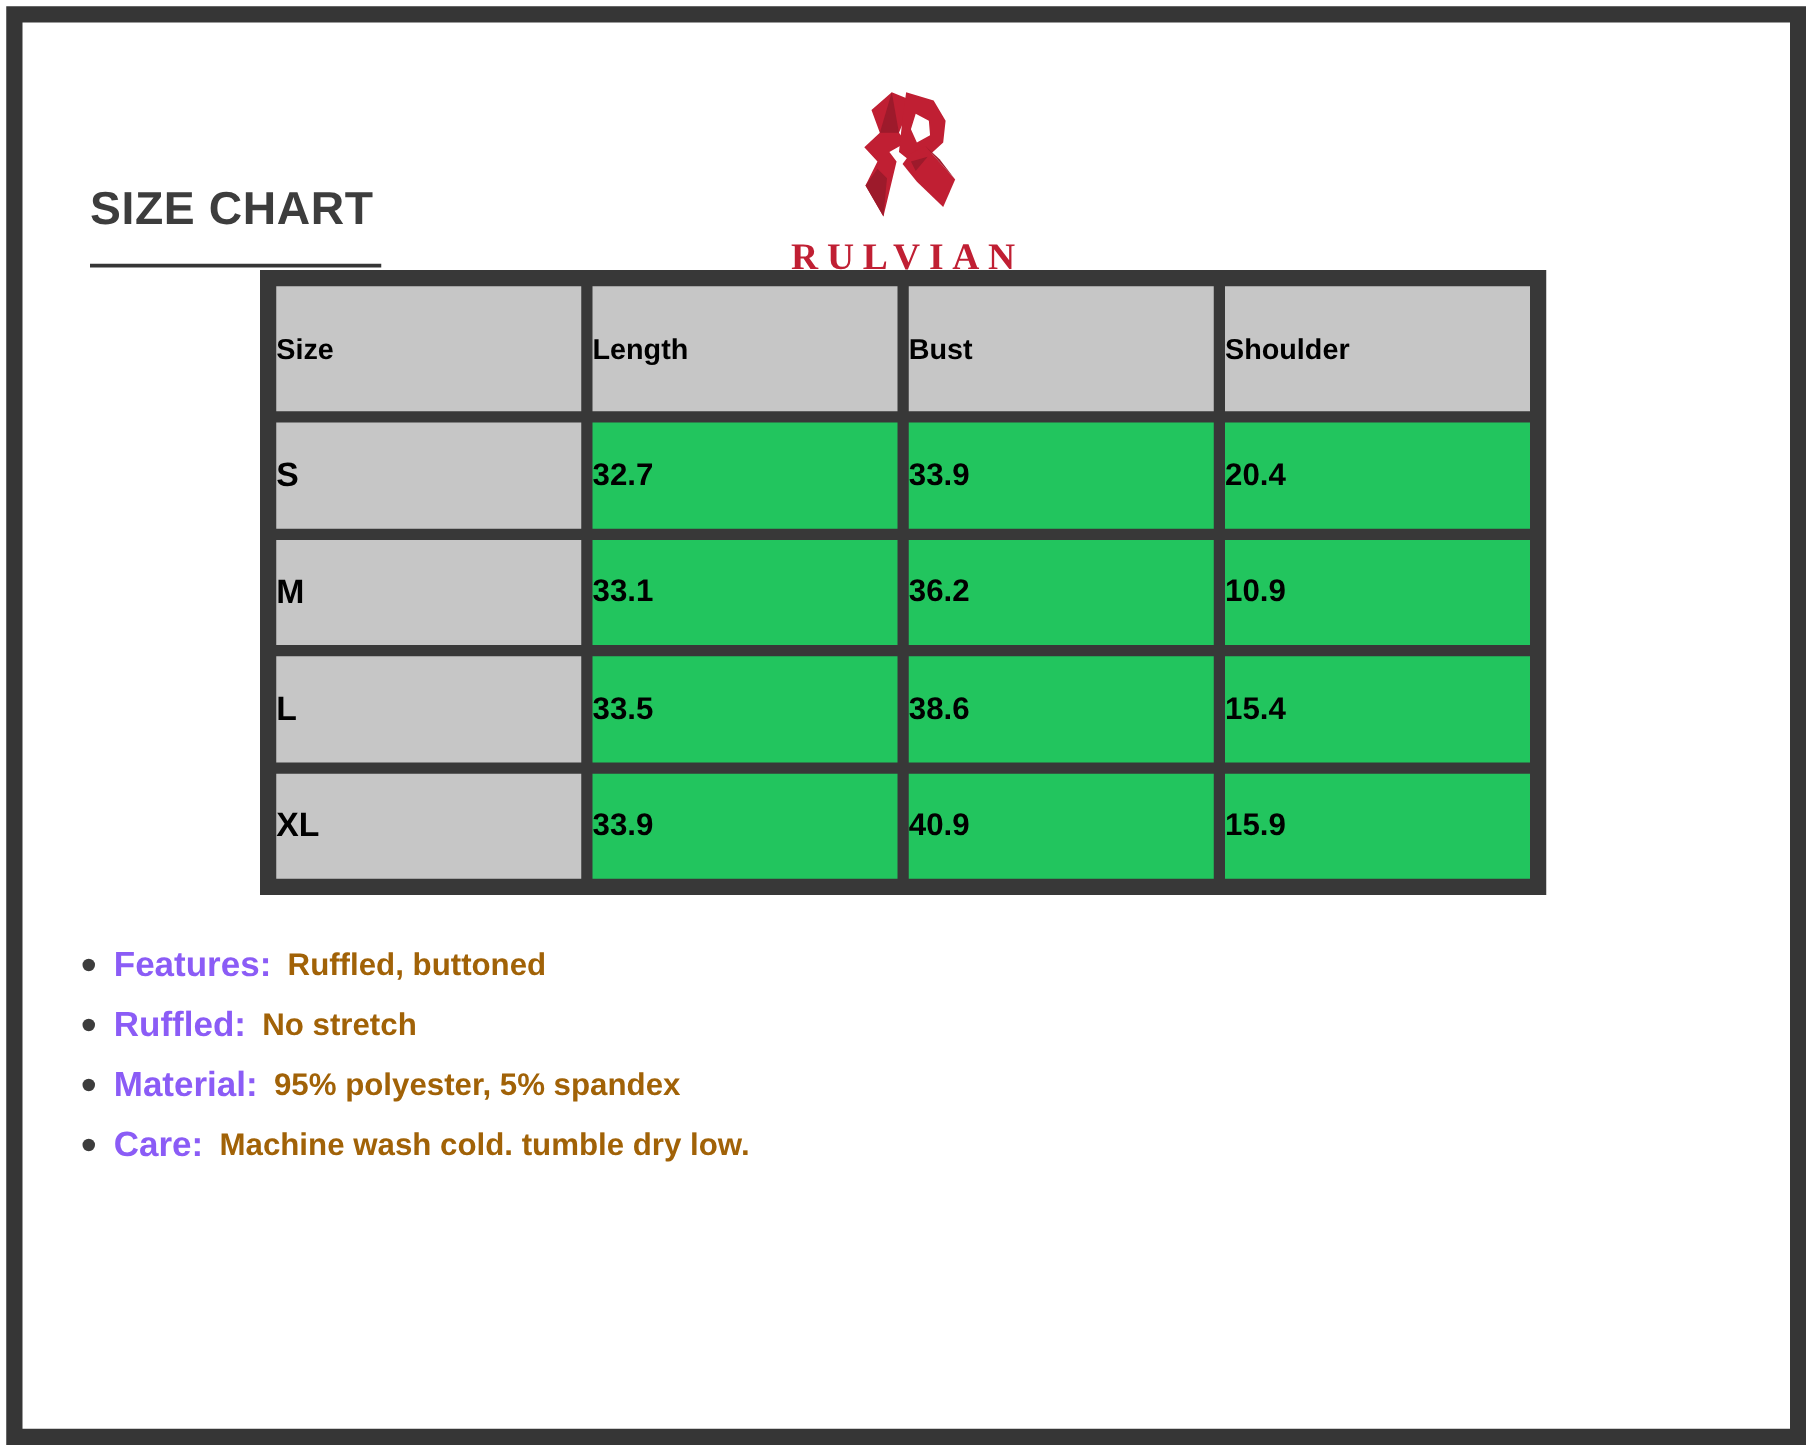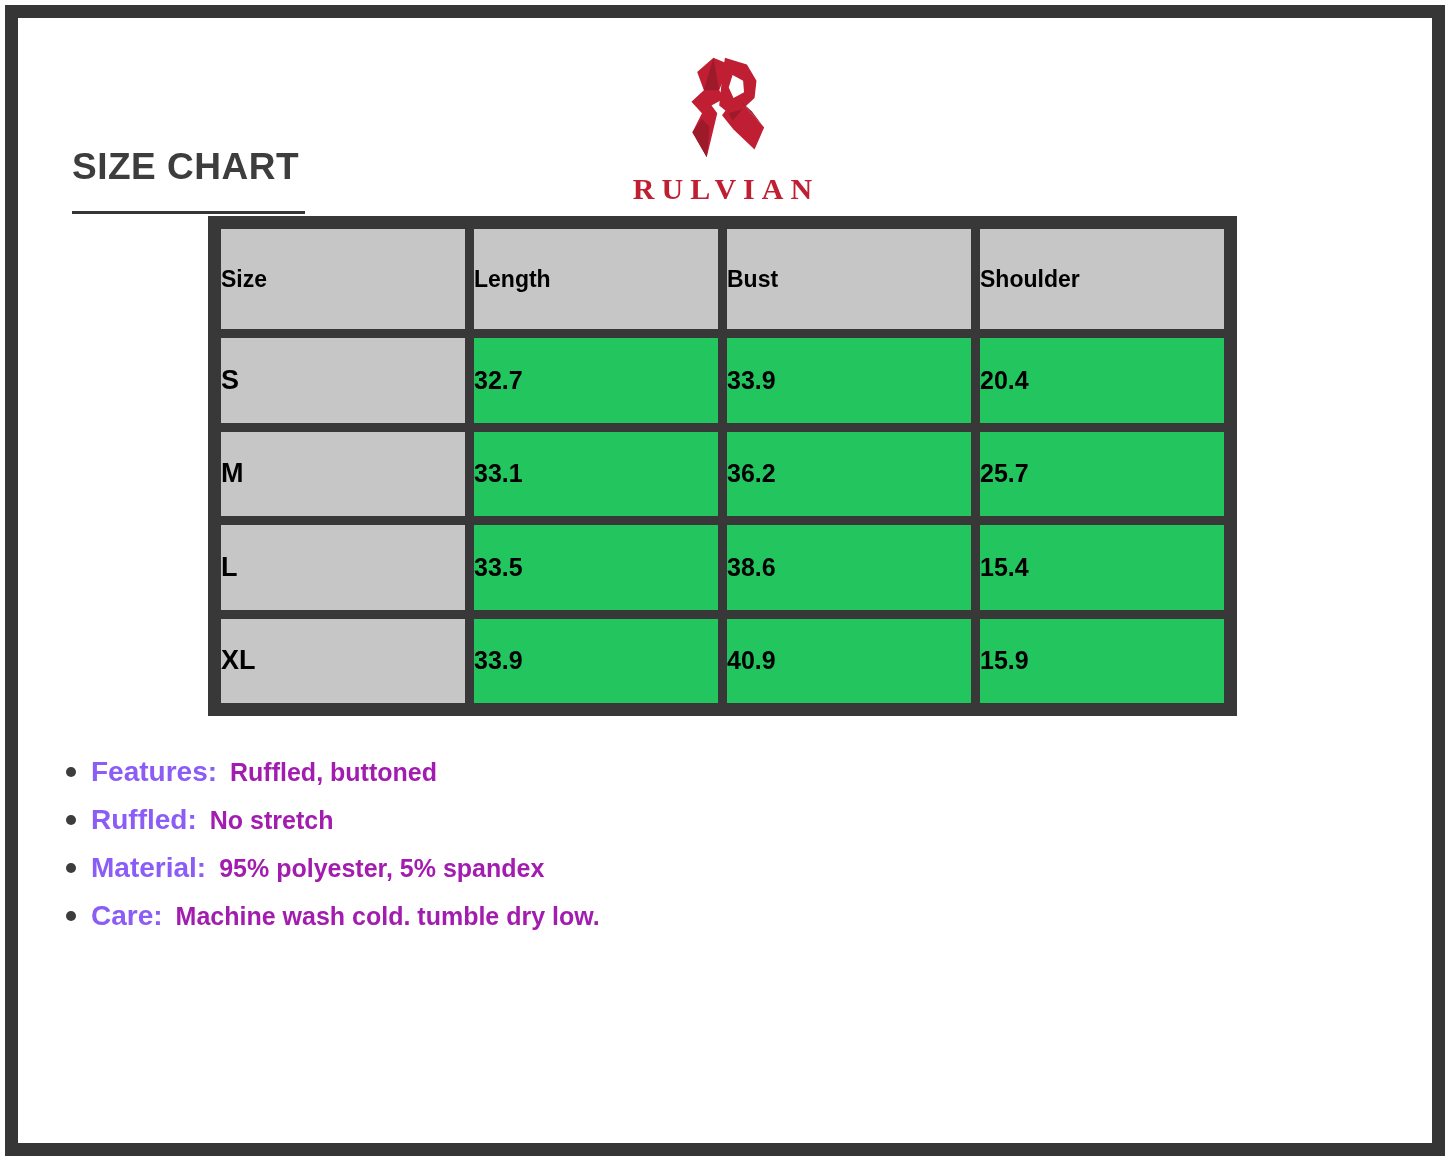--- a/index.html
+++ b/index.html
@@ -25,21 +25,21 @@
   .page-title {
     font-size: 37px; font-weight: bold; color: #3d3d3d;
     letter-spacing: 0.5px; line-height: 1.15; margin-top: 34px;
   }
   .title-underline {
     margin-top: 22px; width: 233px; height: 3px; background: #363636;
   }
 
   
   .logo-block {
-    position: absolute; left: 0; right: 0; top: 52px;
+    position: absolute; left: 0; right: 0; top: 68px;
     text-align: center;
   }
   .logo-mark { display: inline-block; width: 100px; height: 110px; }
   .wordmark {
     margin-top: 6px;
     font-family: "Liberation Serif", serif;
     font-weight: bold; font-size: 30px;
     letter-spacing: 7px; text-indent: 7px;
     color: #c01f33;
   }
@@ -68,21 +68,21 @@
   .details {
     position: absolute; left: 66px; top: 748px;
     list-style: none;
   }
   .details li { display: flex; align-items: center; height: 48px; }
   .bullet {
     width: 10px; height: 10px; border-radius: 50%;
     background: #3d3d3d; margin-right: 15px; flex: 0 0 auto;
   }
   .detail-label { font-size: 28px; font-weight: bold; color: #8b5cf6; }
-  .detail-value { font-size: 25px; font-weight: bold; color: #a21caf; margin-left: 13px; }
+  .detail-value { font-size: 25px; font-weight: bold; color: #a16207; margin-left: 13px; }
 </style>
 </head>
 <body>
 
 <div class="frame"></div>
 
 <div class="title-block">
   <div class="page-title">SIZE CHART</div>
   <div class="title-underline"></div>
 </div>
@@ -119,21 +119,21 @@
       <tr>
         <td class="size-cell">S</td>
         <td>32.7</td>
         <td>33.9</td>
         <td>20.4</td>
       </tr>
       <tr>
         <td class="size-cell">M</td>
         <td>33.1</td>
         <td>36.2</td>
-        <td>25.7</td>
+        <td>10.9</td>
       </tr>
       <tr>
         <td class="size-cell">L</td>
         <td>33.5</td>
         <td>38.6</td>
         <td>15.4</td>
       </tr>
       <tr>
         <td class="size-cell">XL</td>
         <td>33.9</td>

